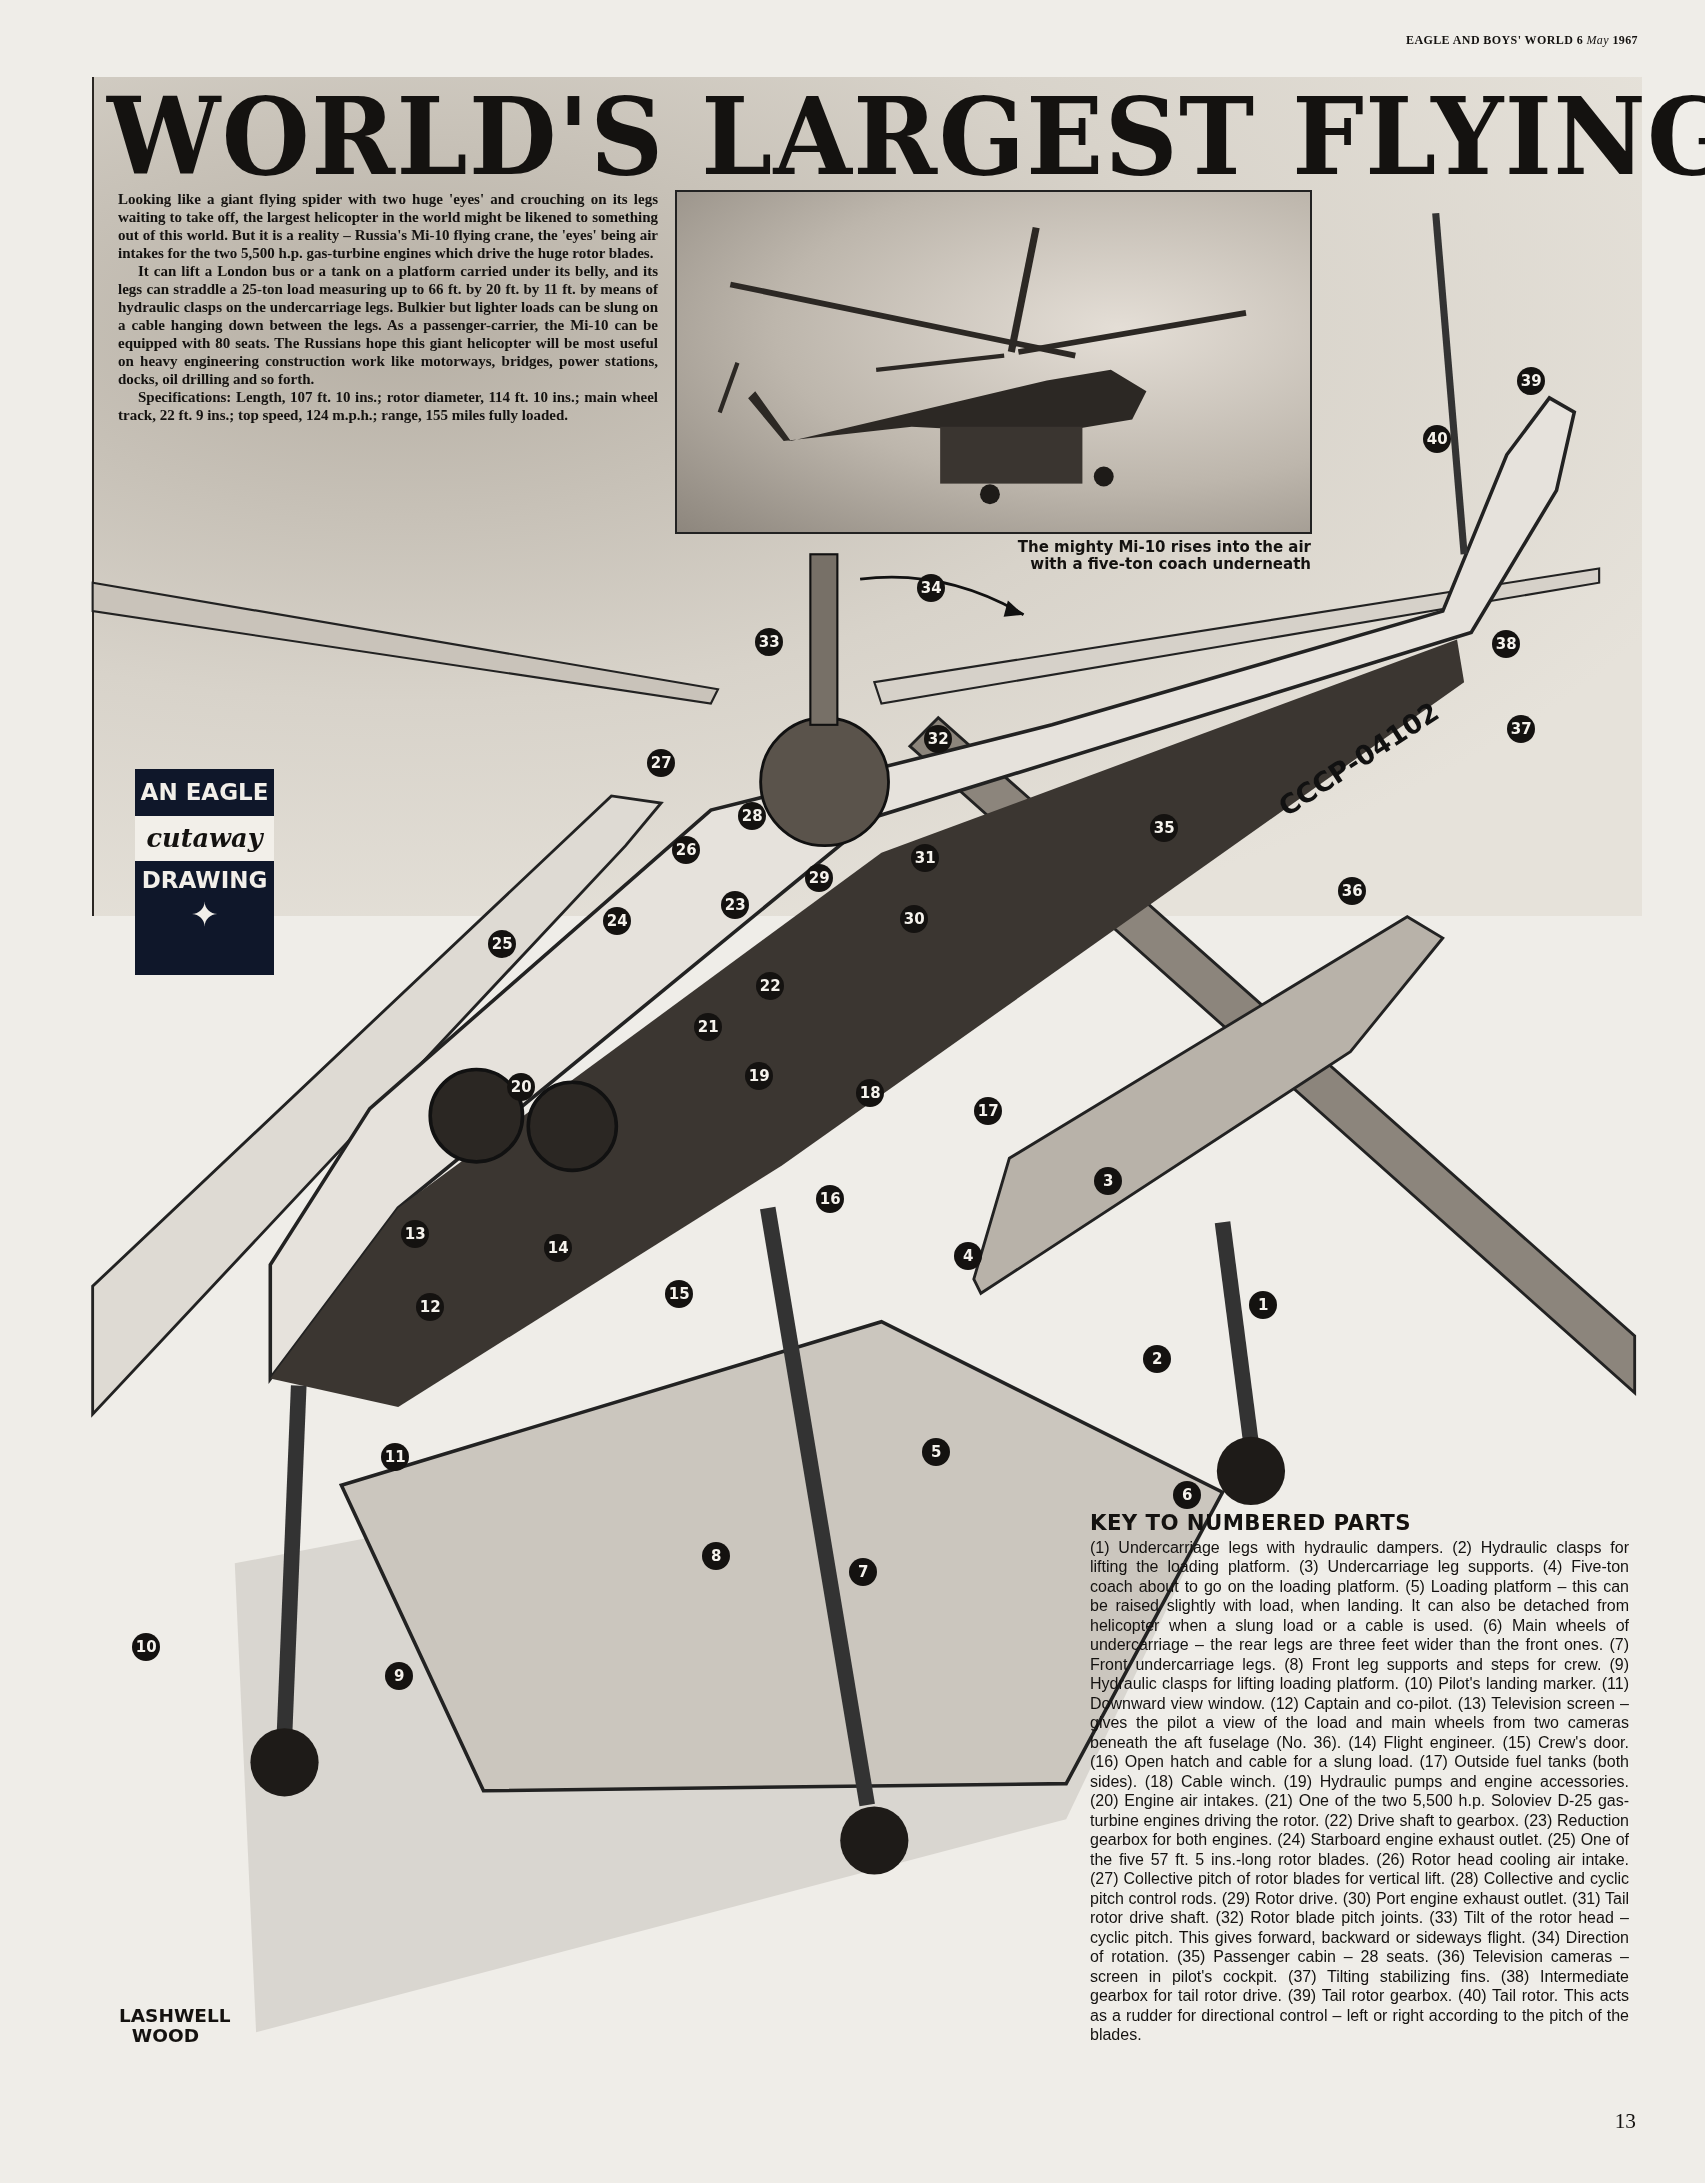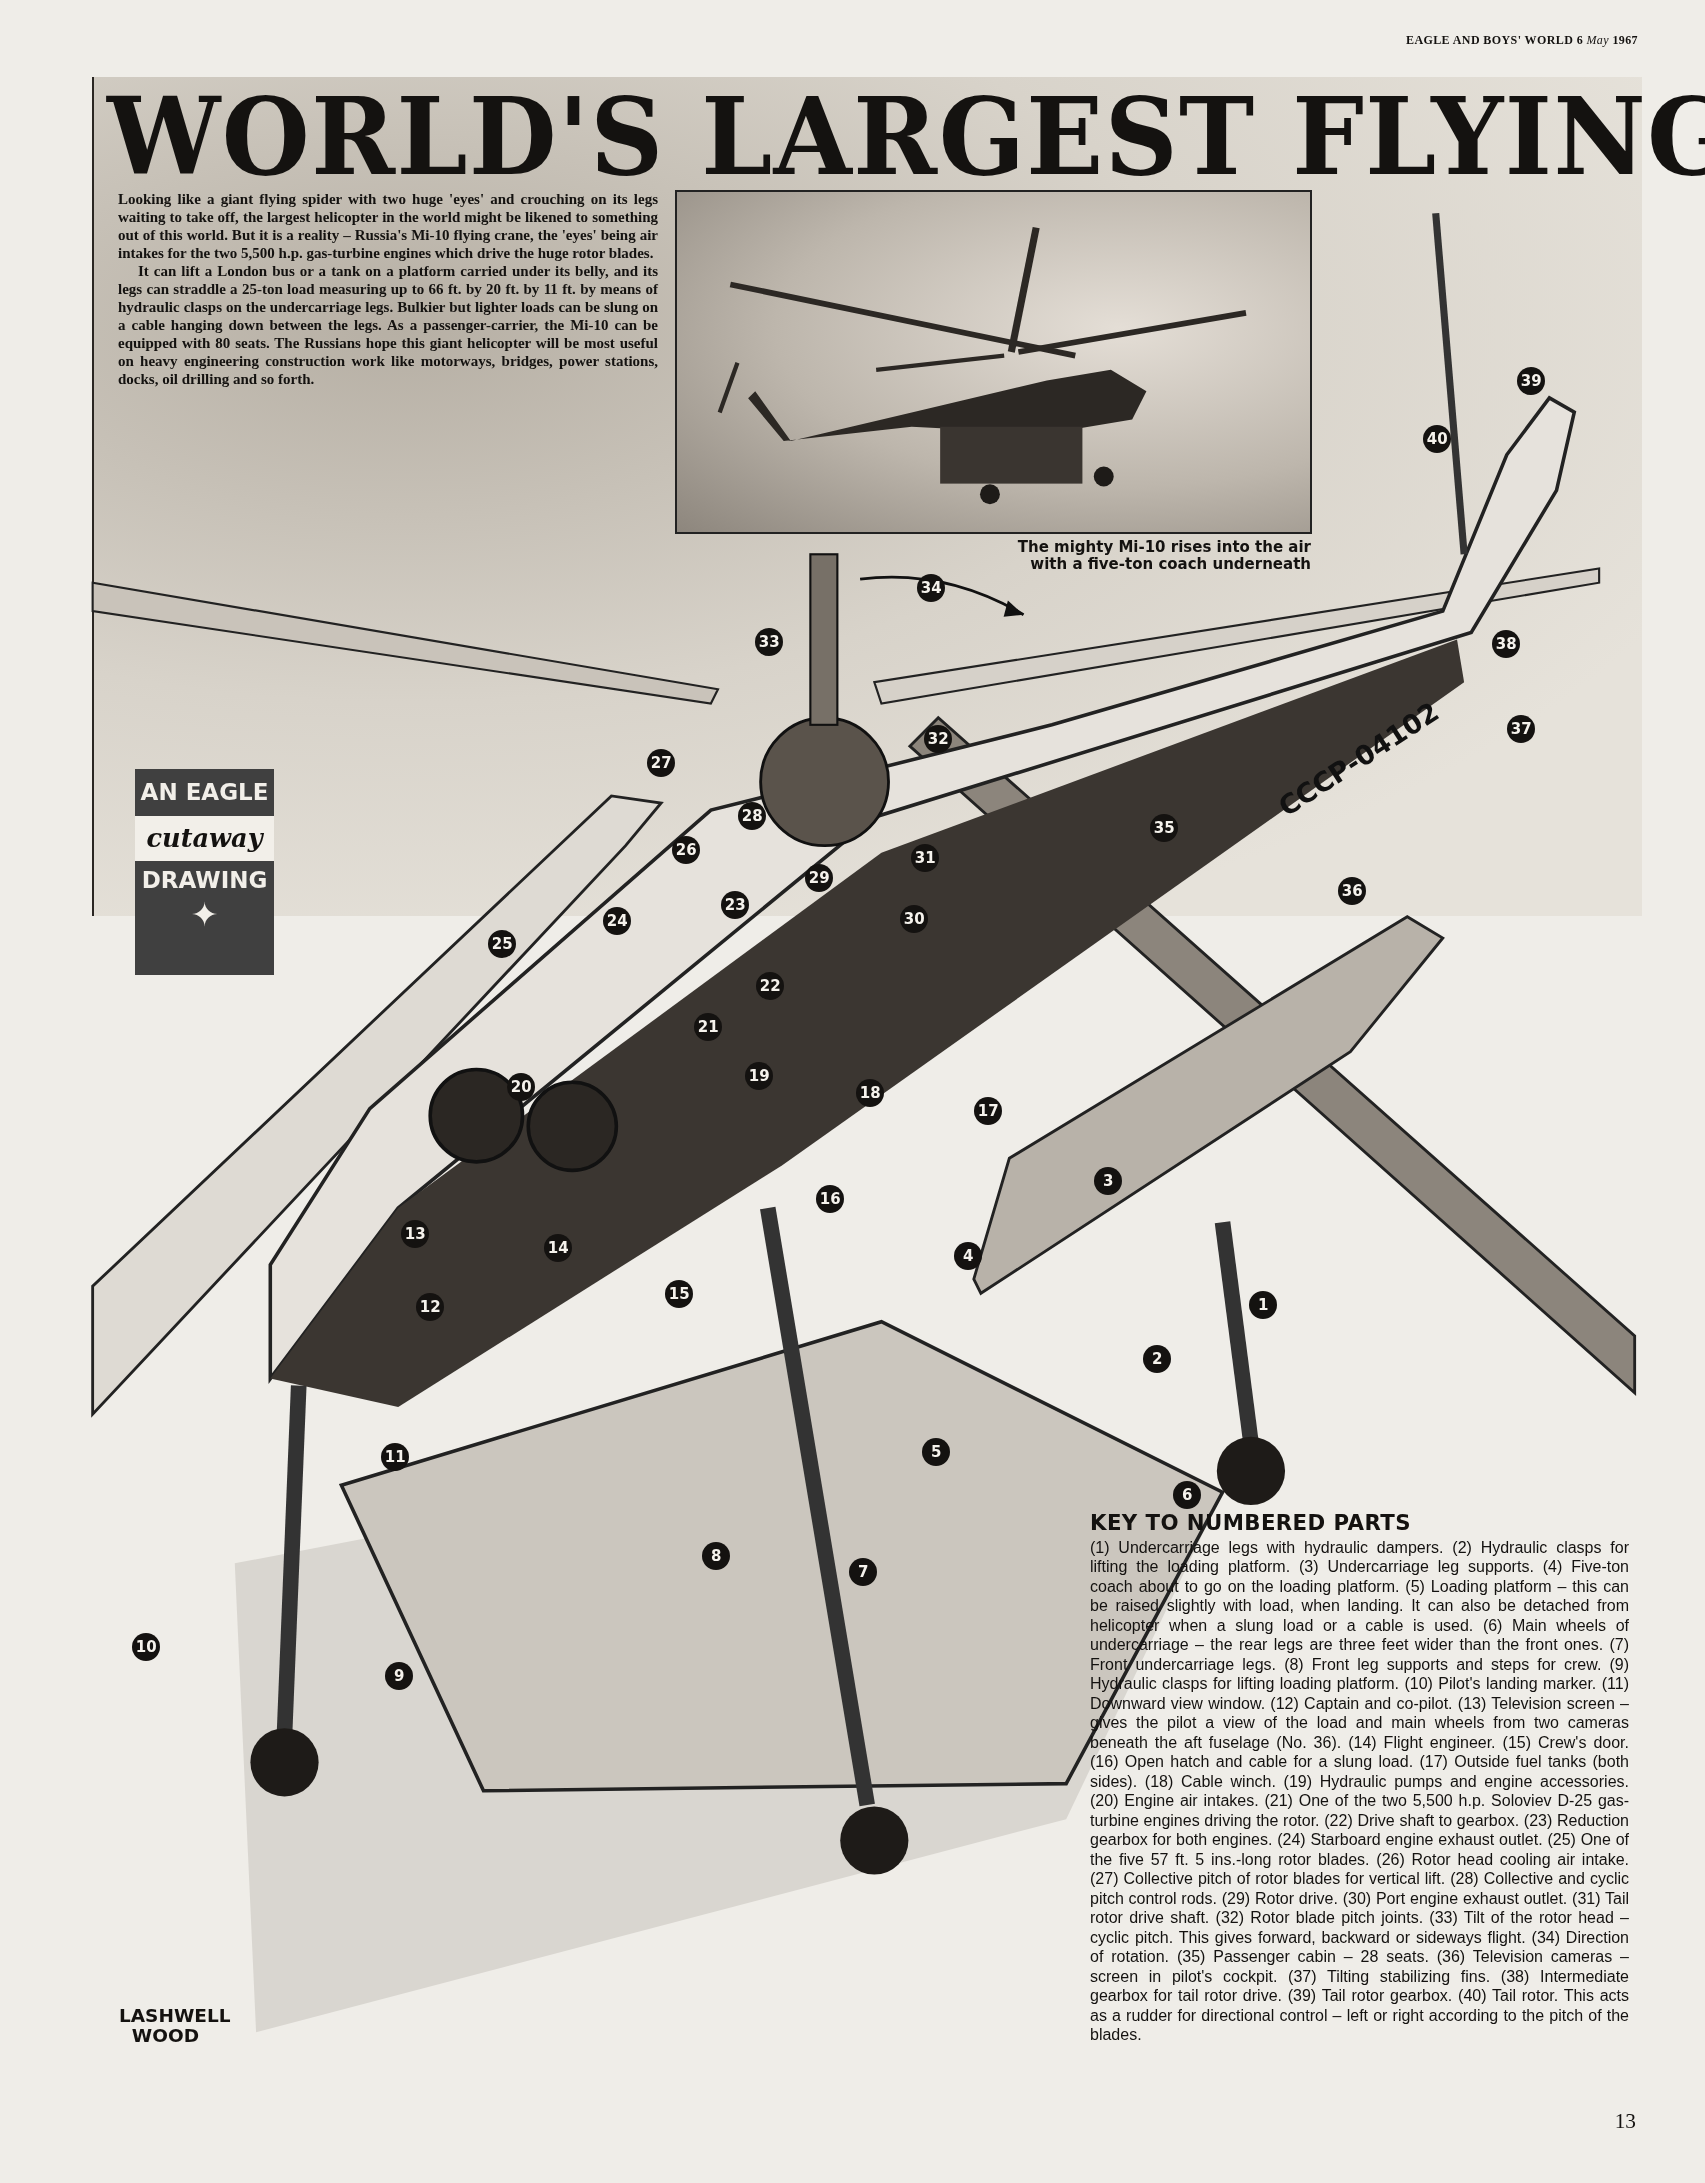--- a/index.html
+++ b/index.html
@@ -14,21 +14,21 @@
   .title{left:107px;top:84px;font-family:"DejaVu Serif",serif;font-weight:bold;font-size:101px;
     letter-spacing:1.4px;line-height:1;transform:scaleY(1.05);transform-origin:top left;white-space:nowrap;}
   .intro{left:118px;top:190px;width:540px;font-size:15px;font-weight:bold;line-height:18px;text-align:justify;}
   .intro p{margin:0;text-indent:20px;}
   .intro p:first-child{text-indent:0;}
   .photo{left:675px;top:190px;width:633px;height:340px;border:2.1px solid #222;
     background:radial-gradient(ellipse at 70% 40%,#e4ded6 0%,#bdb6ac 55%,#8d867d 100%);overflow:hidden;}
   .caption{left:984px;top:539px;width:327px;font-family:"DejaVu Sans",sans-serif;font-weight:bold;
     font-size:15px;line-height:17px;text-align:right;}
   .badge{left:135px;top:769px;width:139px;height:192px;}
-  .badge .top,.badge .bot{background:#404040;color:#f2efe9;font-family:"DejaVu Sans",sans-serif;font-weight:bold;text-align:center;}
+  .badge .top,.badge .bot{background:#0f172a;color:#f2efe9;font-family:"DejaVu Sans",sans-serif;font-weight:bold;text-align:center;}
   .badge .top{height:47px;font-size:23px;line-height:47px;}
   .badge .mid{height:45px;background:#f2efe9;font-family:"DejaVu Serif",serif;font-style:italic;font-weight:bold;font-size:25.6px;text-align:center;line-height:45px;}
   .badge .bot{height:114px;font-size:23px;padding-top:5.7px;box-sizing:border-box;}
   .callout{width:28.4px;height:28.4px;border-radius:50%;background:#141210;color:#f5f2ec;
     font-family:"DejaVu Sans",sans-serif;font-weight:bold;font-size:15px;line-height:28.4px;text-align:center;}
   .key{left:1090px;top:1510px;width:539px;font-family:"Liberation Sans","DejaVu Sans",sans-serif;}
   .key h2{margin:0 0 2.8px 0;font-family:"DejaVu Sans",sans-serif;font-weight:bold;font-size:21.3px;letter-spacing:0.4px;}
   .key p{margin:0;font-size:16px;line-height:19.5px;text-align:justify;}
   .sig{left:119px;top:2006px;font-family:"DejaVu Sans",sans-serif;font-size:18.5px;line-height:20px;font-weight:bold;}
   .pageno{right:70px;top:2109px;font-size:21.3px;}
@@ -84,20 +84,21 @@
   <polygon points="1440,865 1418,845 1412,868" fill="#111"></polygon>
 
   <text x="1810" y="1150" transform="rotate(-33 1810 1150)" font-family="DejaVu Sans, sans-serif" font-weight="bold" font-size="38" fill="#111">СССР-04102</text>
 </svg>
 
 <div class="abs title">WORLD'S LARGEST FLYING CRANE</div>
 
 <div class="abs intro">
   <p>Looking like a giant flying spider with two huge 'eyes' and crouching on its legs waiting to take off, the largest helicopter in the world might be likened to something out of this world. But it is a reality – Russia's Mi-10 flying crane, the 'eyes' being air intakes for the two 5,500 h.p. gas-turbine engines which drive the huge rotor blades.</p>
   <p>It can lift a London bus or a tank on a platform carried under its belly, and its legs can straddle a 25-ton load measuring up to 66 ft. by 20 ft. by 11 ft. by means of hydraulic clasps on the undercarriage legs. Bulkier but lighter loads can be slung on a cable hanging down between the legs. As a passenger-carrier, the Mi-10 can be equipped with 80 seats. The Russians hope this giant helicopter will be most useful on heavy engineering construction work like motorways, bridges, power stations, docks, oil drilling and so forth.</p>
+  <p>Specifications: Length, 107 ft. 10 ins.; rotor diameter, 114 ft. 10 ins.; main wheel track, 22 ft. 9 ins.; top speed, 124 m.p.h.; range, 155 miles fully loaded.</p>
 </div>
 
 <div class="abs photo">
   <svg width="633" height="340" viewBox="0 0 890 478">
     <line x1="75" y1="130" x2="560" y2="230" stroke="#2c2824" stroke-width="8"></line>
     <line x1="505" y1="50" x2="470" y2="225" stroke="#2c2824" stroke-width="10"></line>
     <line x1="480" y1="225" x2="800" y2="170" stroke="#2c2824" stroke-width="8"></line>
     <line x1="460" y1="230" x2="280" y2="250" stroke="#2c2824" stroke-width="6"></line>
     <polygon points="110,280 160,350 330,310 520,265 610,250 660,280 640,320 520,340 330,330 150,350 100,290" fill="#2c2824"></polygon>
     <rect x="370" y="330" width="200" height="80" fill="#3a3530"></rect>

